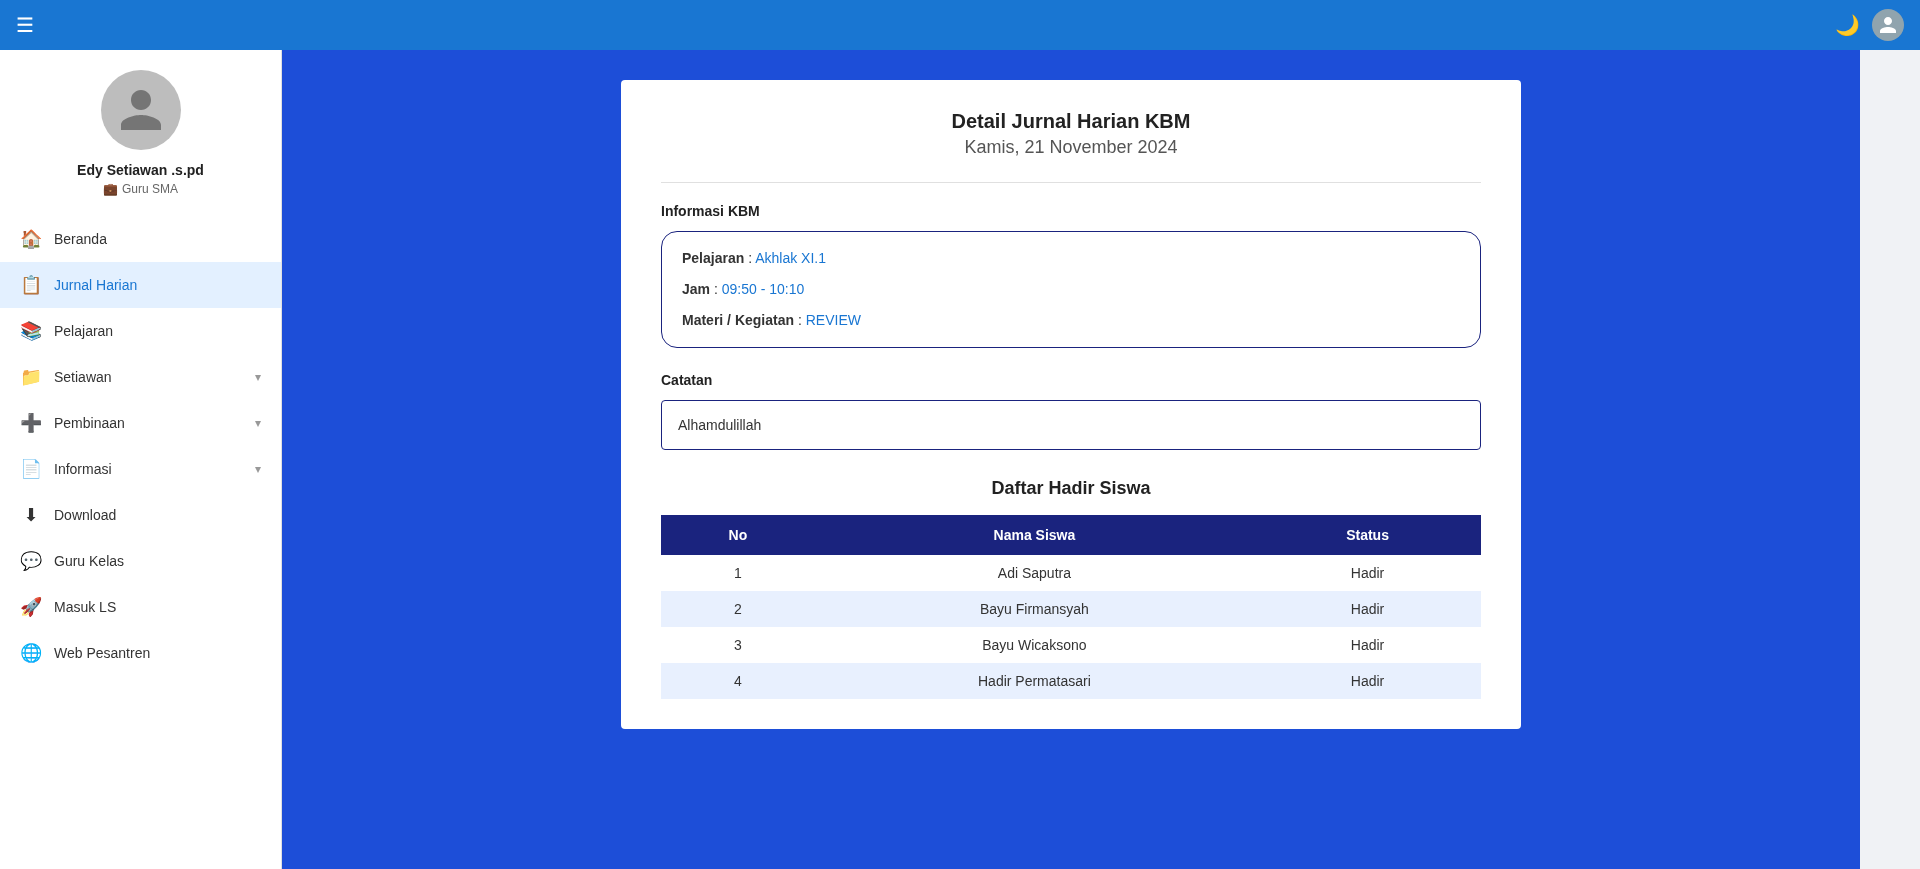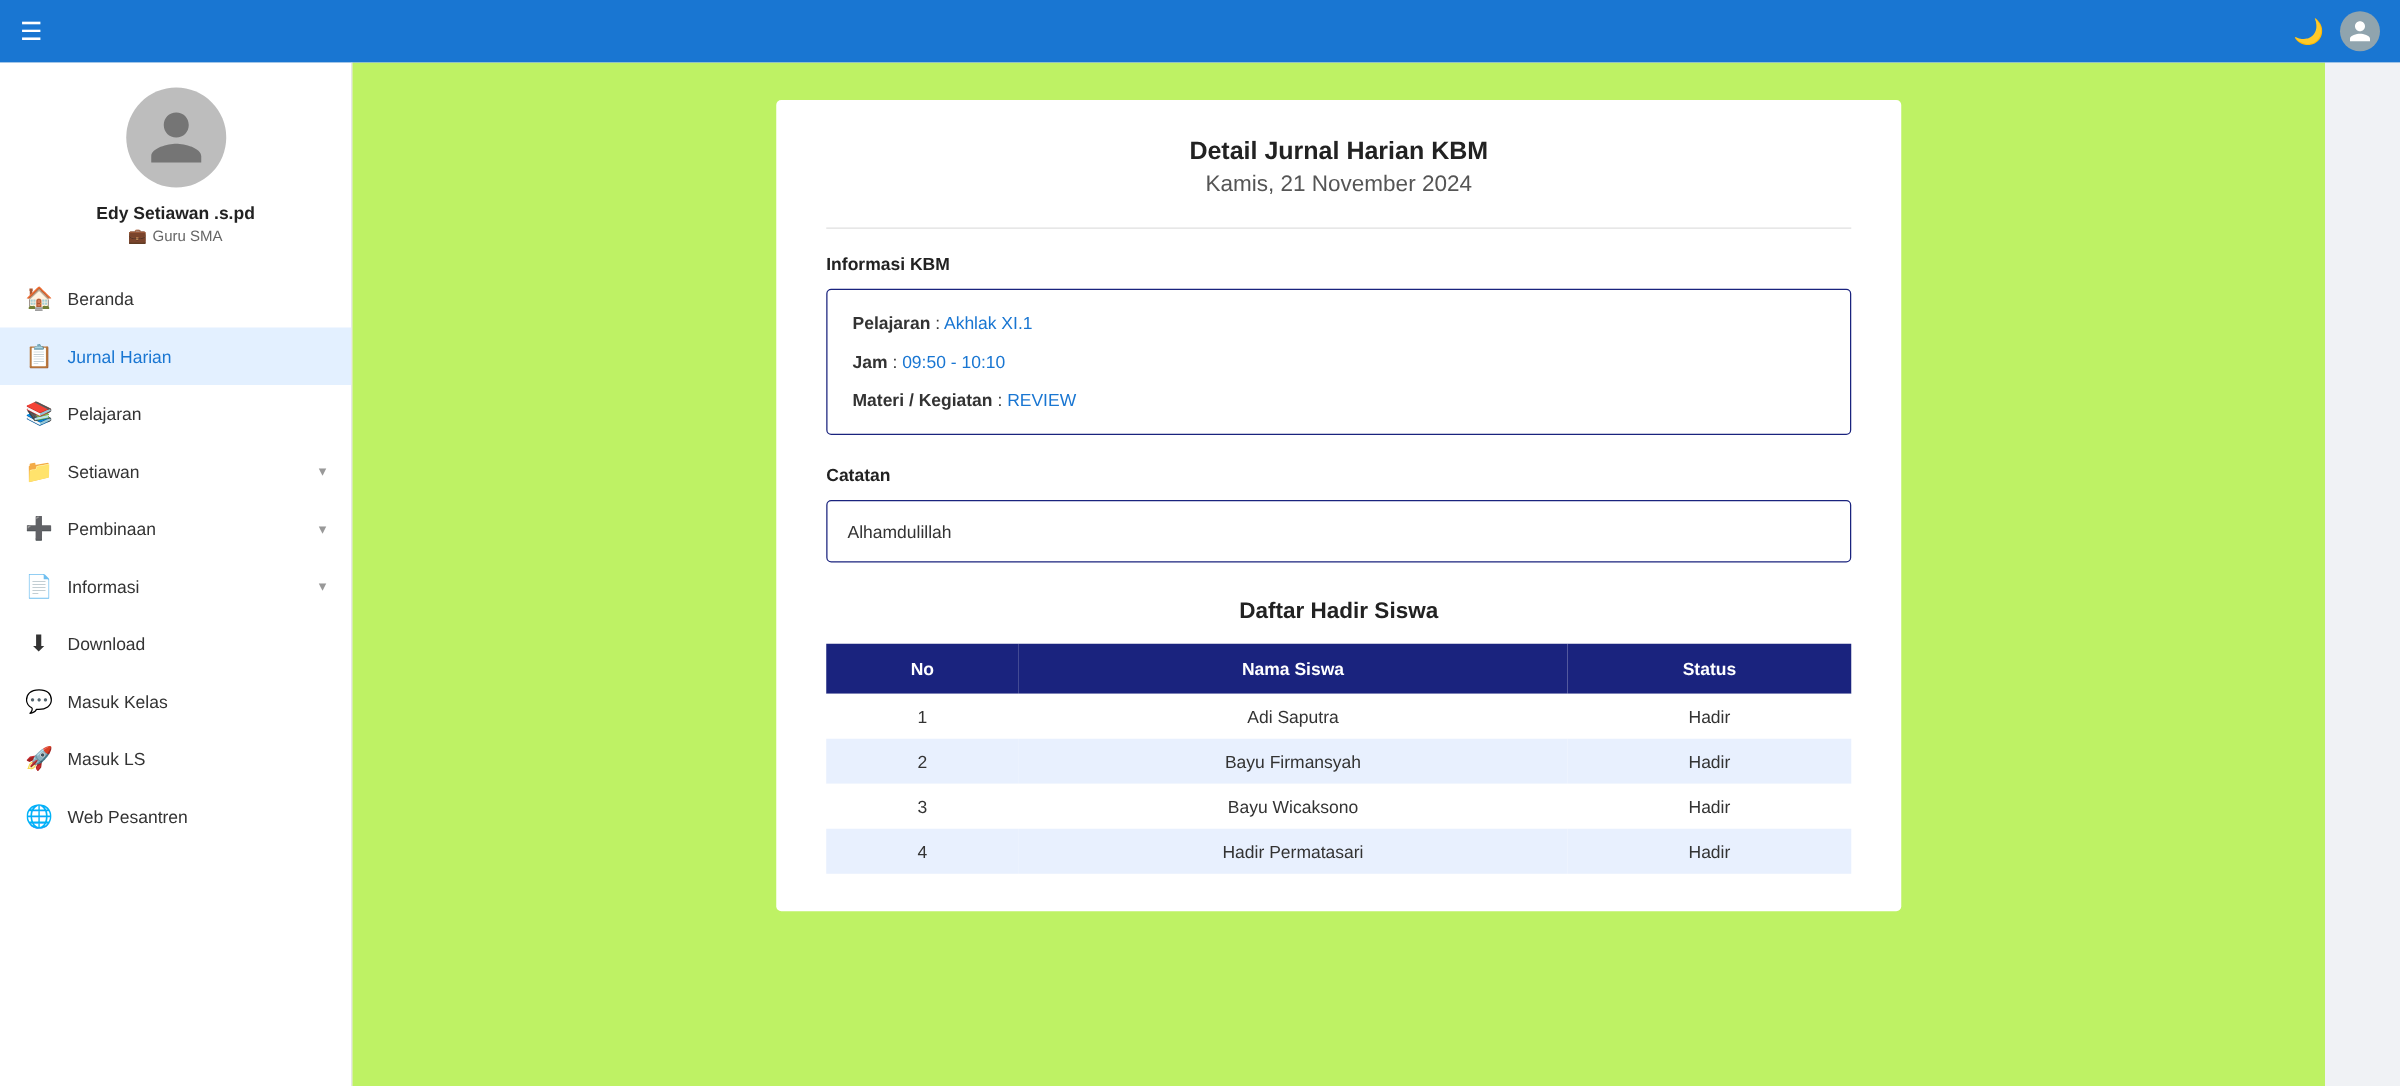--- a/index.html
+++ b/index.html
@@ -84,21 +84,21 @@
     .nav-item .nav-label { flex: 1; }
     .nav-item .chevron { font-size: 12px; color: #999; }
 
     
     .sidebar::-webkit-scrollbar { width: 4px; }
     .sidebar::-webkit-scrollbar-thumb { background: #ccc; border-radius: 2px; }
 
     
     .main-content {
       flex: 1;
-      background: #bef264;
+      background: #1d4ed8;
       overflow-y: auto;
       padding: 30px 40px;
     }
 
     .content-card {
       background: white;
       border-radius: 4px;
       padding: 30px 40px;
       max-width: 900px;
       margin: 0 auto;
@@ -125,21 +125,21 @@
 
     .section-label {
       font-size: 14px;
       font-weight: 700;
       color: #222;
       margin-bottom: 12px;
     }
 
     .info-box {
       border: 1px solid #1a237e;
-      border-radius: 4px;
+      border-radius: 16px;
       padding: 16px 20px;
       margin-bottom: 24px;
     }
     .info-row {
       font-size: 14px;
       color: #333;
       margin-bottom: 10px;
       line-height: 1.5;
     }
     .info-row:last-child { margin-bottom: 0; }
@@ -255,21 +255,21 @@
         <span class="nav-icon">📄</span>
         <span class="nav-label">Informasi</span>
         <span class="chevron">▾</span>
       </div>
       <div class="nav-item">
         <span class="nav-icon">⬇</span>
         <span class="nav-label">Download</span>
       </div>
       <div class="nav-item">
         <span class="nav-icon">💬</span>
-        <span class="nav-label">Masuk Kelas</span>
+        <span class="nav-label">Guru Kelas</span>
       </div>
       <div class="nav-item">
         <span class="nav-icon">🚀</span>
         <span class="nav-label">Masuk LS</span>
       </div>
       <div class="nav-item">
         <span class="nav-icon">🌐</span>
         <span class="nav-label">Web Pesantren</span>
       </div>
     </nav>

